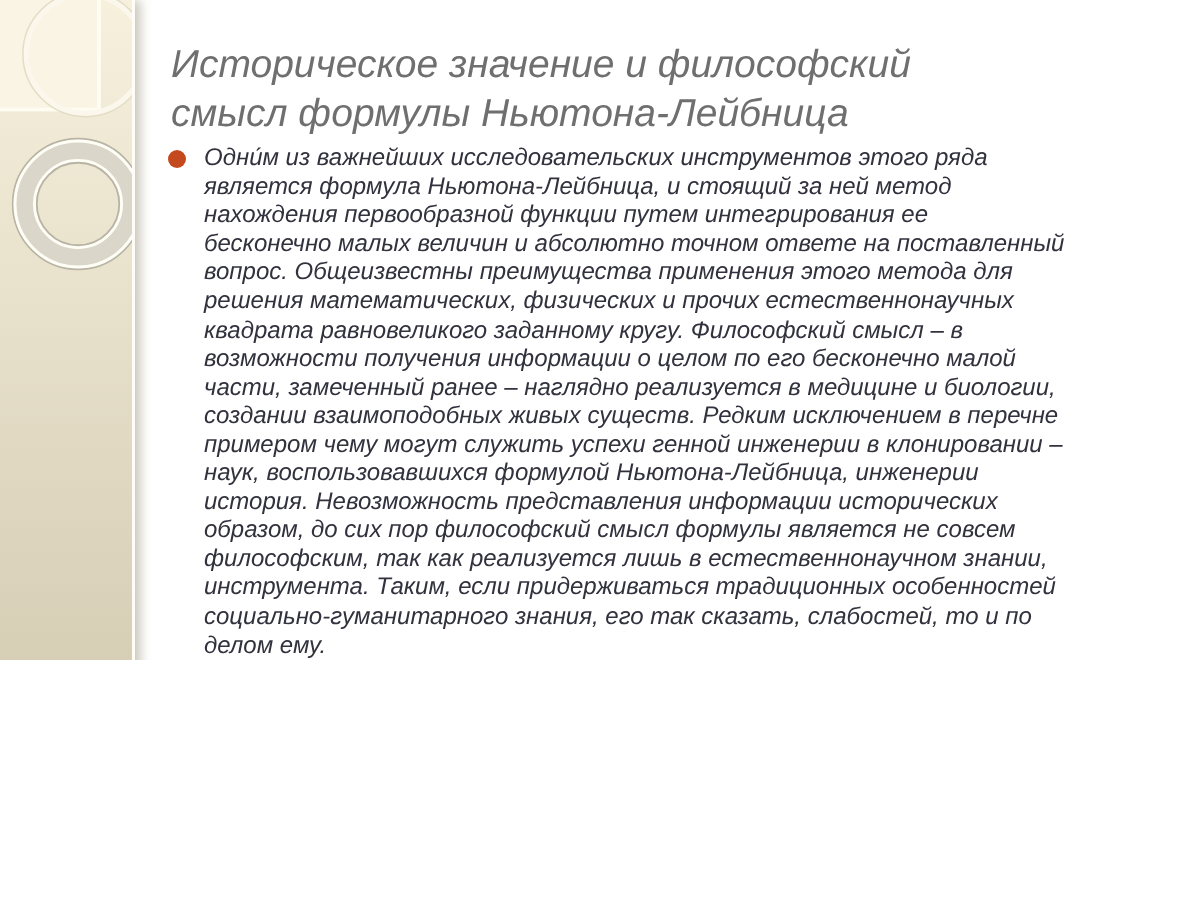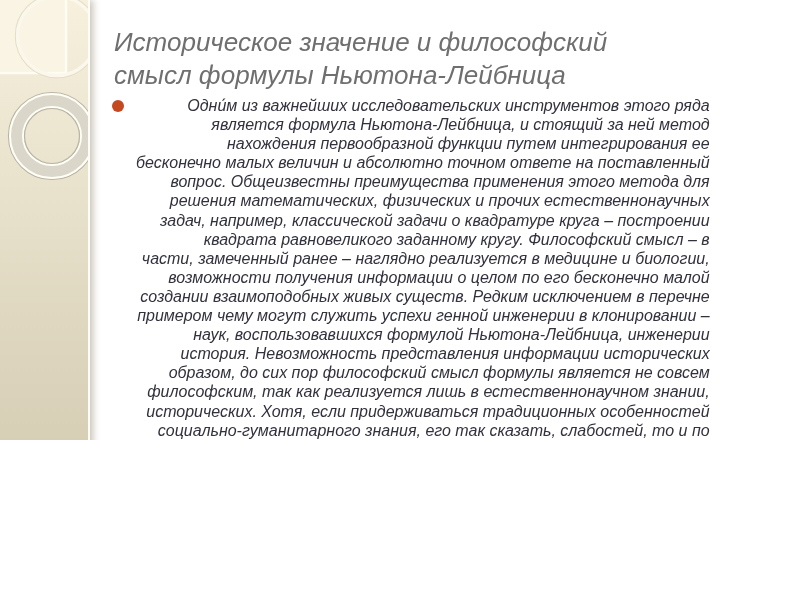--- a/index.html
+++ b/index.html
@@ -21,21 +21,21 @@
   .bullet-item{
     position:absolute;left:112px;top:96px;width:678px;
     display:flex;align-items:flex-start;
   }
   .bullet-marker{
     flex:none;width:12px;height:12px;border-radius:50%;
     margin:4px 12px 0 0;
   }
   .body-lines{
     font-style:italic;font-weight:400;
-    font-size:16px;line-height:19.1px;text-align:right;
+    font-size:16px;line-height:19.1px;
   }
   .body-line{white-space:nowrap;}
 </style>
 </head>
 <body>
 
 <div class="slide">
 
   <div class="band" style="background: linear-gradient(rgb(246, 240, 221), rgb(203, 194, 167));">
     <svg width="88" height="600" viewBox="0 0 88 600">
@@ -58,29 +58,28 @@
 
   <div class="bullet-item">
     <span class="bullet-marker" style="background-color: rgb(197, 73, 31);"></span>
     <div class="body-lines" style="color: rgb(50, 50, 62);">
         <div class="body-line">Одни́м из важнейших исследовательских инструментов этого ряда</div>
         <div class="body-line">является формула Ньютона-Лейбница, и стоящий за ней метод</div>
         <div class="body-line">нахождения первообразной функции путем интегрирования ее</div>
         <div class="body-line">бесконечно малых величин и абсолютно точном ответе на поставленный</div>
         <div class="body-line">вопрос. Общеизвестны преимущества применения этого метода для</div>
         <div class="body-line">решения математических, физических и прочих естественнонаучных</div>
-        <div class="body-line">задач, например, классической задачи о квадратуре круга – построении</div>
         <div class="body-line">квадрата равновеликого заданному кругу. Философский смысл – в</div>
+        <div class="body-line">возможности получения информации о целом по его бесконечно малой</div>
         <div class="body-line">части, замеченный ранее – наглядно реализуется в медицине и биологии,</div>
-        <div class="body-line">возможности получения информации о целом по его бесконечно малой</div>
         <div class="body-line">создании взаимоподобных живых существ. Редким исключением в перечне</div>
         <div class="body-line">примером чему могут служить успехи генной инженерии в клонировании –</div>
         <div class="body-line">наук, воспользовавшихся формулой Ньютона-Лейбница, инженерии</div>
         <div class="body-line">история. Невозможность представления информации исторических</div>
         <div class="body-line">образом, до сих пор философский смысл формулы является не совсем</div>
         <div class="body-line">философским, так как реализуется лишь в естественнонаучном знании,</div>
-        <div class="body-line">исторических. Хотя, если придерживаться традиционных особенностей</div>
+        <div class="body-line">инструмента. Таким, если придерживаться традиционных особенностей</div>
         <div class="body-line">социально-гуманитарного знания, его так сказать, слабостей, то и по</div>
         <div class="body-line">делом ему.</div>
       </div>
   </div>
 
 </div>
 
 </body></html>

